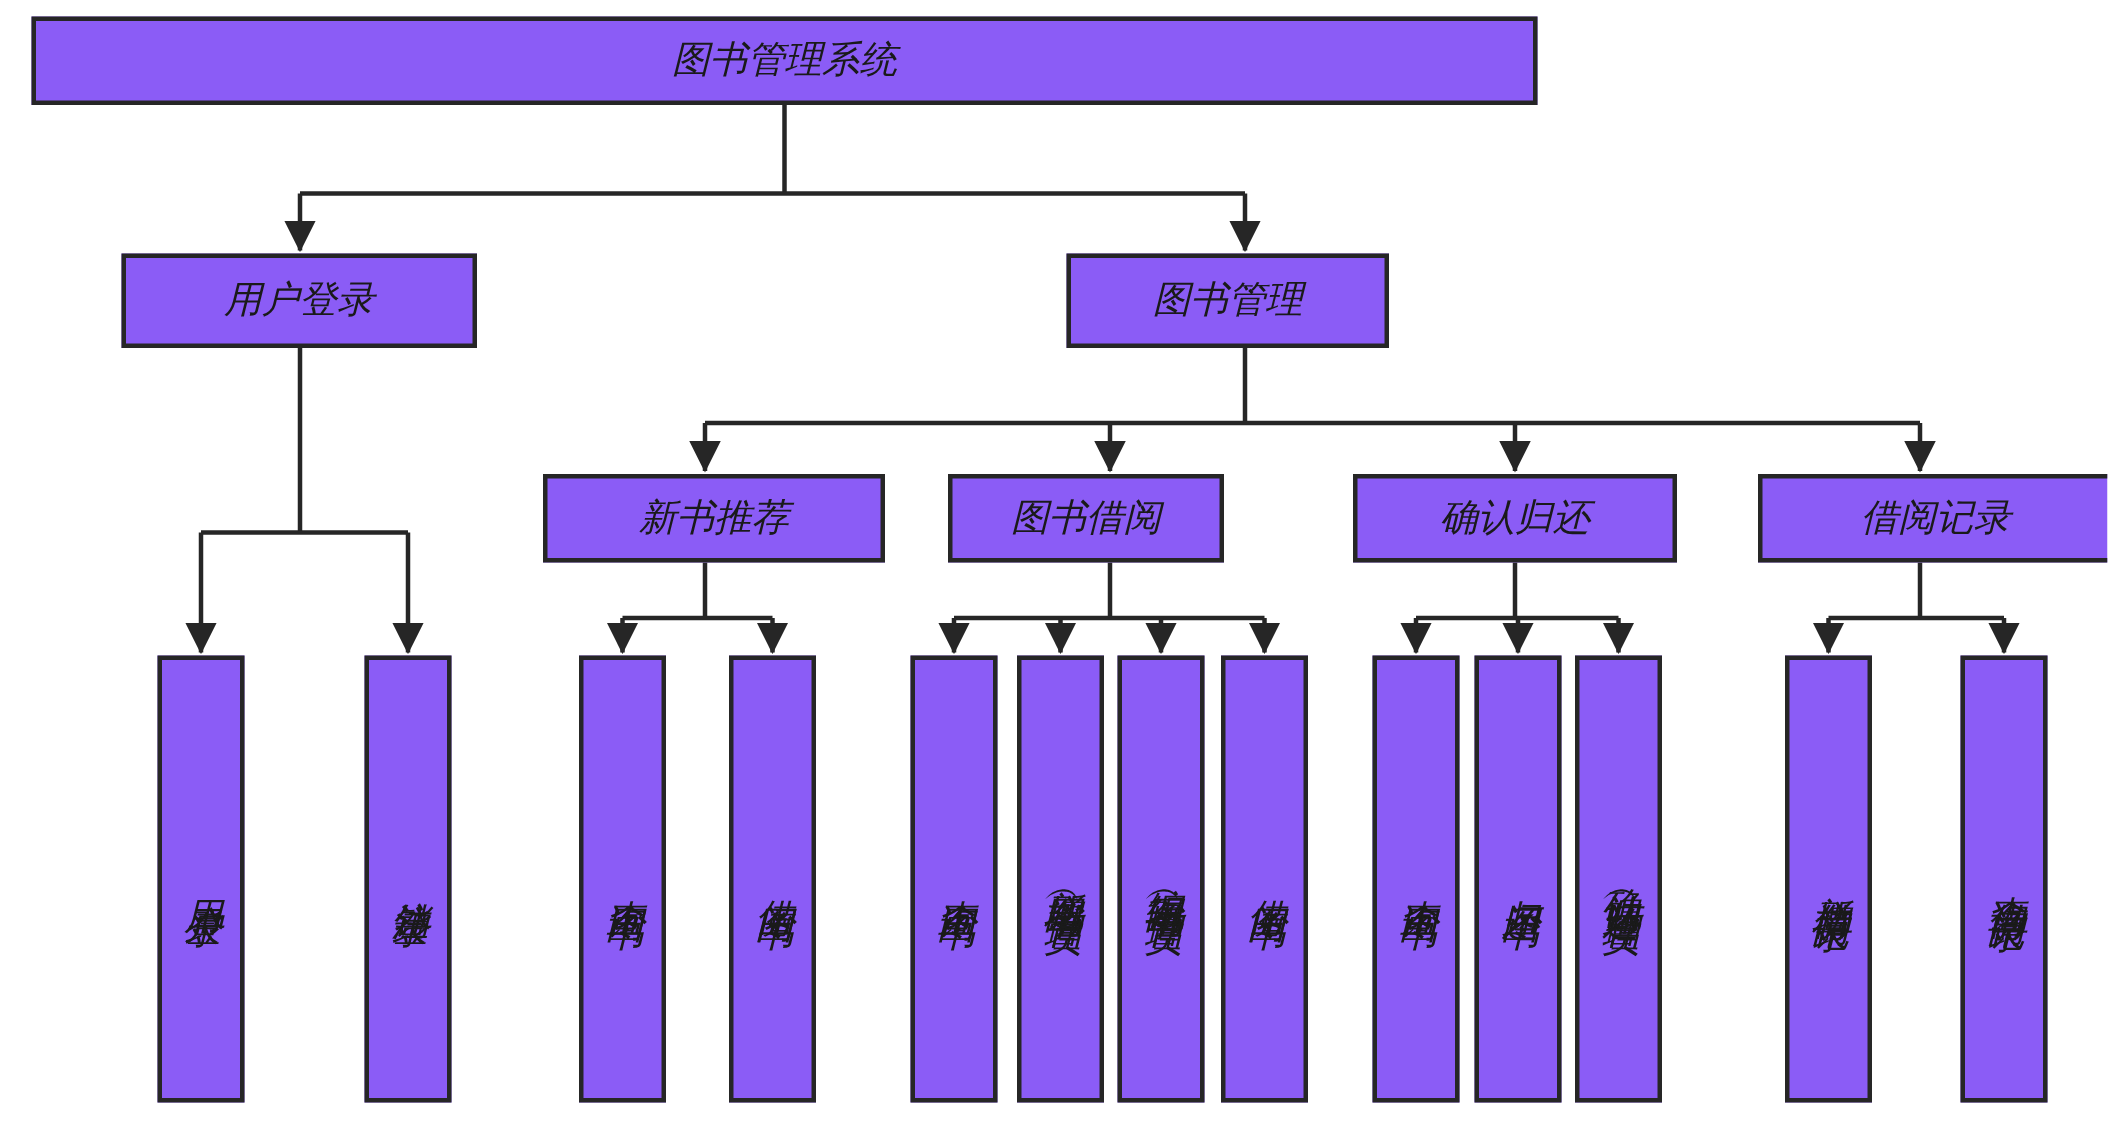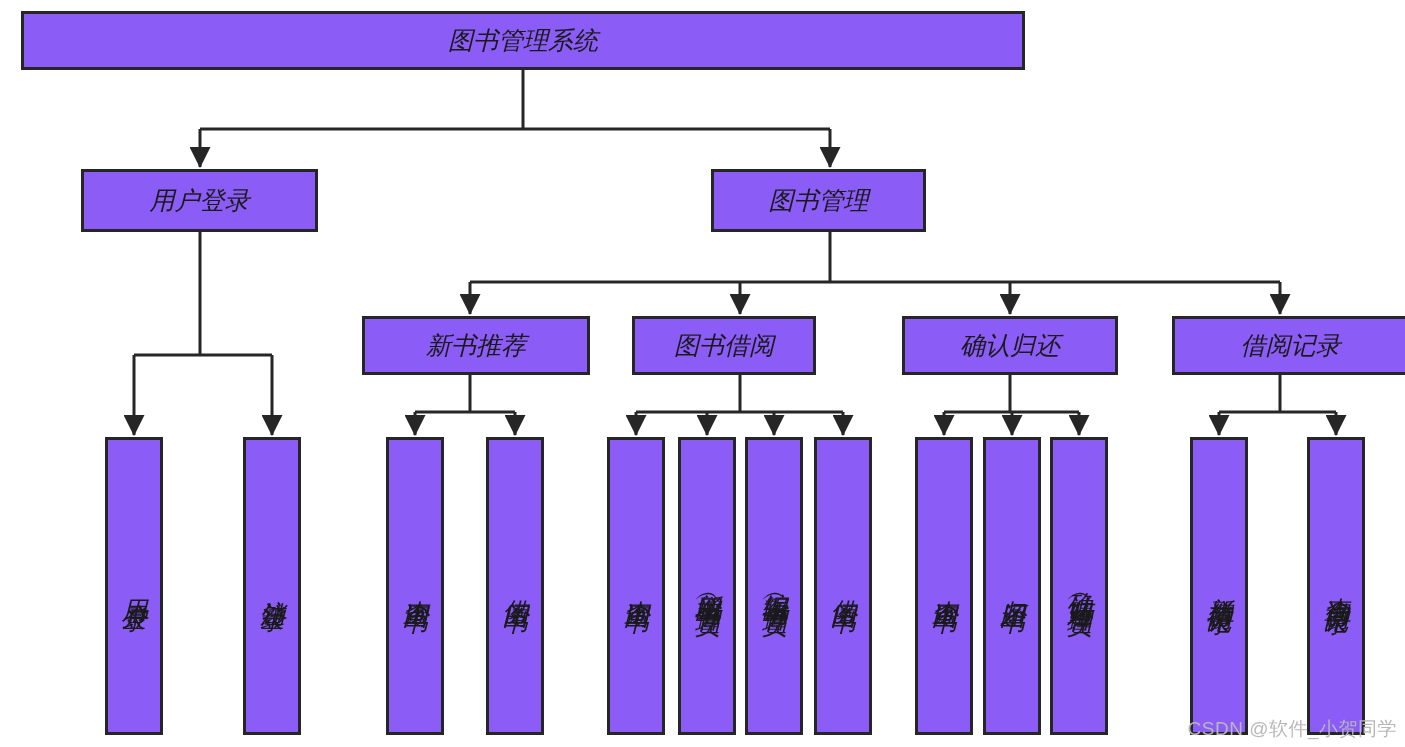--- a/index.html
+++ b/index.html
@@ -171,15 +171,14 @@
         <div class="node-label">确认归还（管理员）</div>
       </div>
       <div class="node vertical" style="left: 1190px; top: 437px; width: 58px; height: 298px;">
         <div class="node-label">新增借阅记录</div>
       </div>
       <div class="node vertical" style="left: 1307px; top: 437px; width: 58px; height: 298px;">
         <div class="node-label">查询借阅记录</div>
       </div>
     </div>
 
-  <div id="watermark">CSDN @软件_小贺同学</div>
 
 </div>
 
 </body></html>

